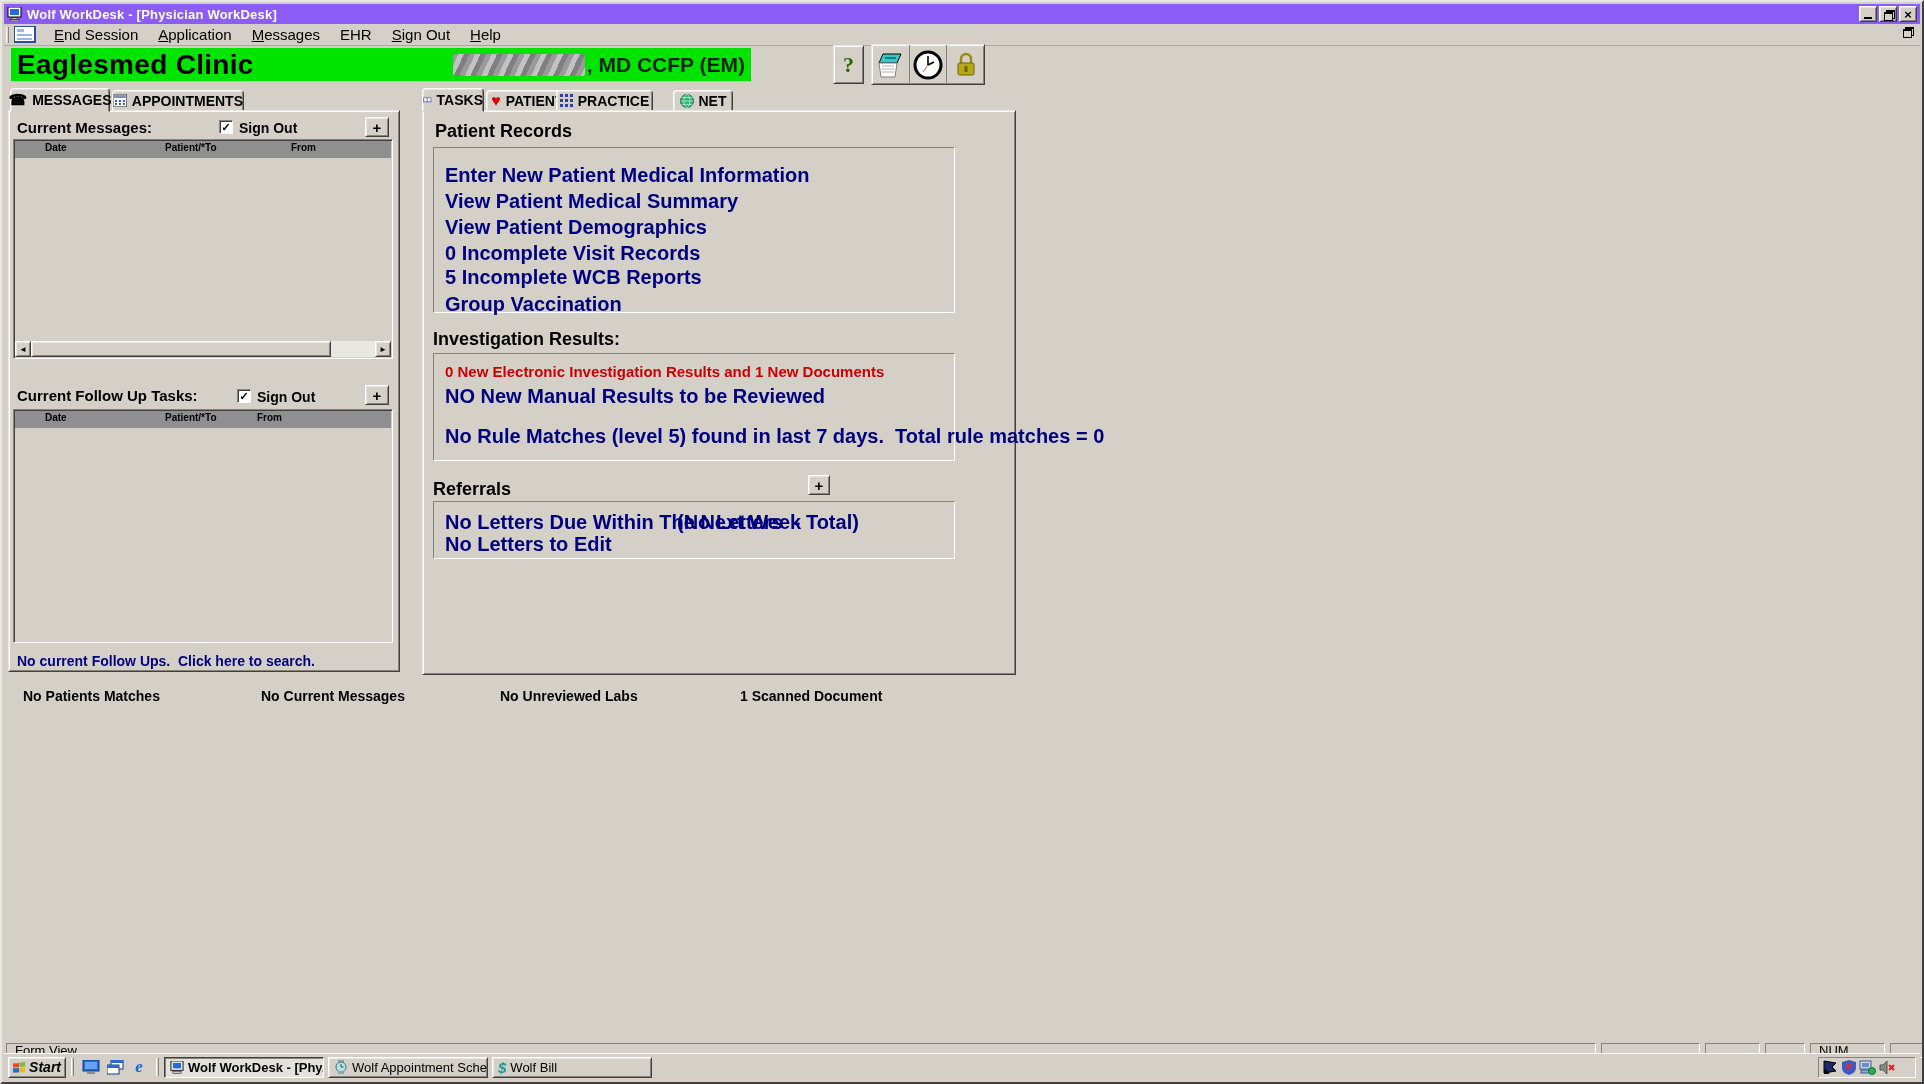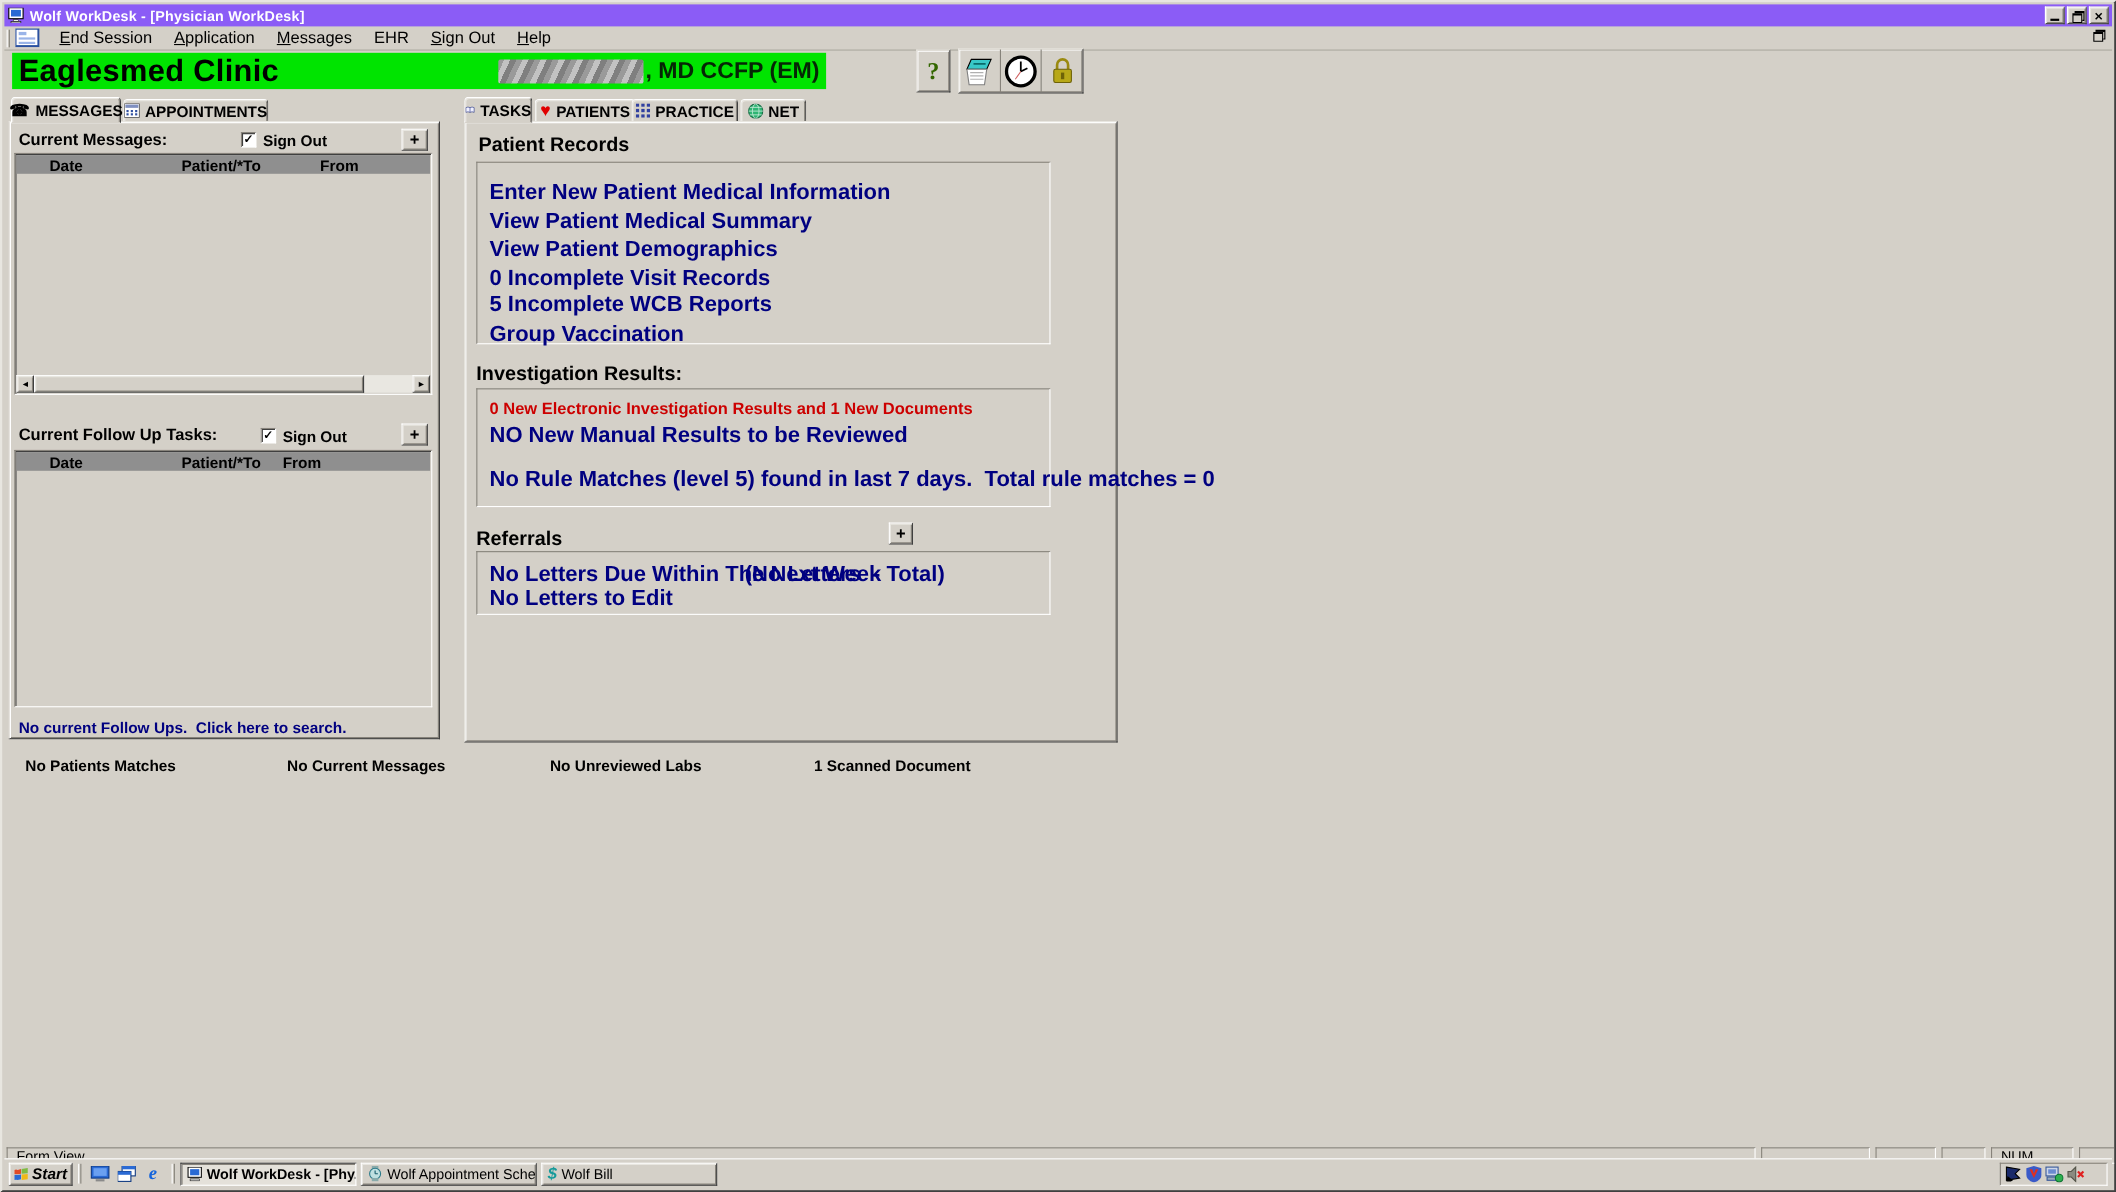--- a/index.html
+++ b/index.html
@@ -59,21 +59,21 @@
          border-radius:4px 4px 0 0; box-shadow:inset 1px 1px 0 #e8e6e0, inset -1px 0 0 #87837b;
          display:flex; align-items:center; justify-content:center; gap:5px;
          font-size:14px; font-weight:bold; color:#000; z-index:1; }
   .tab.active { top:86px; height:24px; z-index:3; border-bottom-color:#d4d0c8; }
   
   .panel { background:#d4d0c8; z-index:2; }
   .left-panel  { left:6px;  top:108px; width:392px; height:562px; }
   .right-panel { left:420px; top:108px; width:594px; height:565px; }
   .blabel { font-weight:bold; font-size:15px; color:#000; }
   .hdr-row { background:#8f8f8f; height:17px; position:absolute; left:1px; right:1px; top:1px; }
-  .hdr-col { position:absolute; top:1px; font-size:14px; font-weight:bold; color:#000; }
+  .hdr-col { position:absolute; top:1px; font-size:10px; font-weight:bold; color:#000; }
   .plusbtn { width:24px; height:20px; display:flex; align-items:center; justify-content:center;
              font-weight:bold; font-size:15px; color:#000; }
   .checkbox { width:14px; height:14px; background:#fff; border:1px solid; border-color:#87837b #fff #fff #87837b;
               box-shadow:inset 1px 1px 0 #404040; display:flex; align-items:center; justify-content:center;
               font-size:11px; font-weight:bold; color:#000; line-height:1; }
   
   .hscroll { position:absolute; left:1px; right:1px; bottom:1px; height:16px; background:#e9e7e1; display:flex; }
   .sbtn { width:16px; height:16px; display:flex; align-items:center; justify-content:center;
           font-size:8px; color:#000; flex:0 0 auto; }
   .sthumb { height:16px; flex:0 0 300px; }
@@ -202,21 +202,21 @@
   <svg width="16" height="12" viewBox="0 0 16 12">
     <path d="M1 2 Q4.5 0 8 2 Q11.5 0 15 2 V10 Q11.5 8 8 10 Q4.5 8 1 10 Z" fill="#f0f0ff" stroke="#203080"></path>
     <line x1="8" y1="2" x2="8" y2="10" stroke="#203080"></line>
   </svg>
   <span>TASKS</span>
 </div>
 <div class="tab" style="left:484px; width:92px;">
   <span style="color:#e00000; font-size:16px;">♥</span>
   <span>PATIENTS</span>
 </div>
-<div class="tab" style="left:572px; width:97px;">
+<div class="tab" style="left:554px; width:97px;">
   <svg width="13" height="13" viewBox="0 0 13 13">
     <g fill="#3040a0">
       <rect x="0" y="0" width="3" height="3"></rect>
         <rect x="5" y="0" width="3" height="3"></rect>
         <rect x="10" y="0" width="3" height="3"></rect>
       <rect x="0" y="5" width="3" height="3"></rect>
         <rect x="5" y="5" width="3" height="3"></rect>
         <rect x="10" y="5" width="3" height="3"></rect>
       <rect x="0" y="10" width="3" height="3"></rect>
         <rect x="5" y="10" width="3" height="3"></rect>

